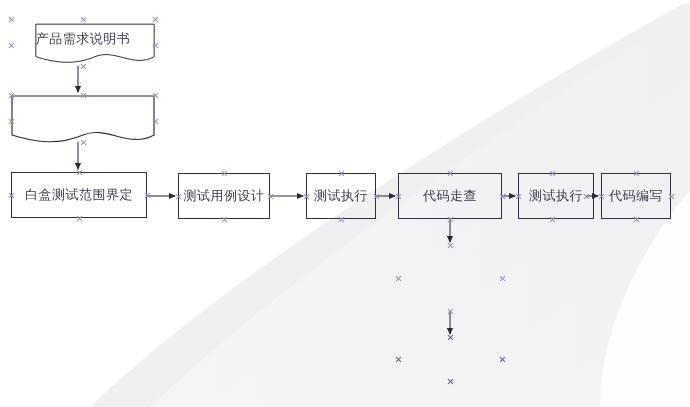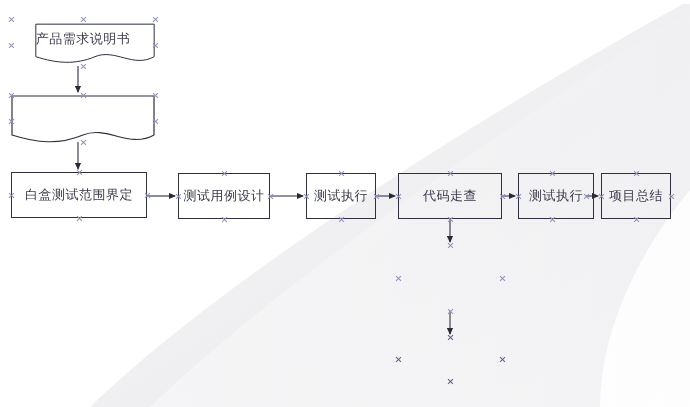--- a/index.html
+++ b/index.html
@@ -189,21 +189,21 @@
 
   <div class="node box" style="left:518px; top:173px; width:76px; height:46px;">
     <span>测试执行</span>
   </div>
   <div class="handle" style="left:518px; top:196px;"></div>
   <div class="handle" style="left:552px; top:173px;"></div>
   <div class="handle" style="left:586px; top:196px;"></div>
   <div class="handle" style="left:552px; top:219px;"></div>
 
   <div class="node box" style="left:601px; top:173px; width:70px; height:46px;">
-    <span>项目总结</span>
+    <span>代码编写</span>
   </div>
   <div class="handle" style="left:601px; top:196px;"></div>
   <div class="handle" style="left:636px; top:173px;"></div>
   <div class="handle" style="left:671px; top:196px;"></div>
   <div class="handle" style="left:636px; top:219px;"></div>
 
   <div class="handle" style="left:398px; top:278px;"></div>
   <div class="handle" style="left:450px; top:245px;"></div>
   <div class="handle" style="left:502px; top:278px;"></div>
   <div class="handle" style="left:450px; top:311px;"></div>

